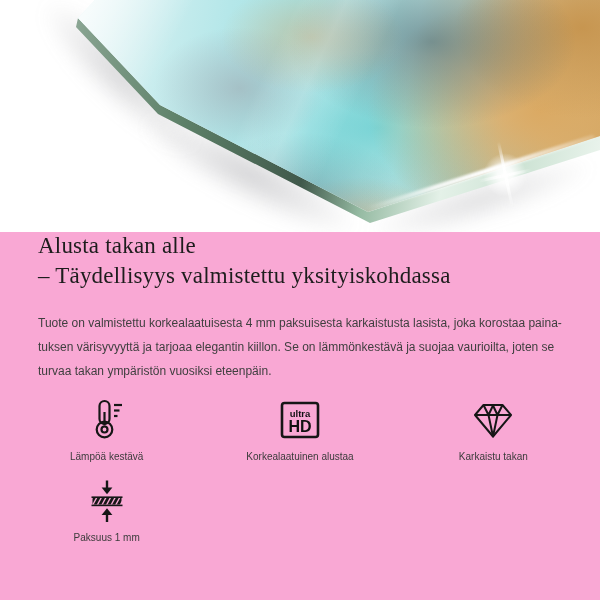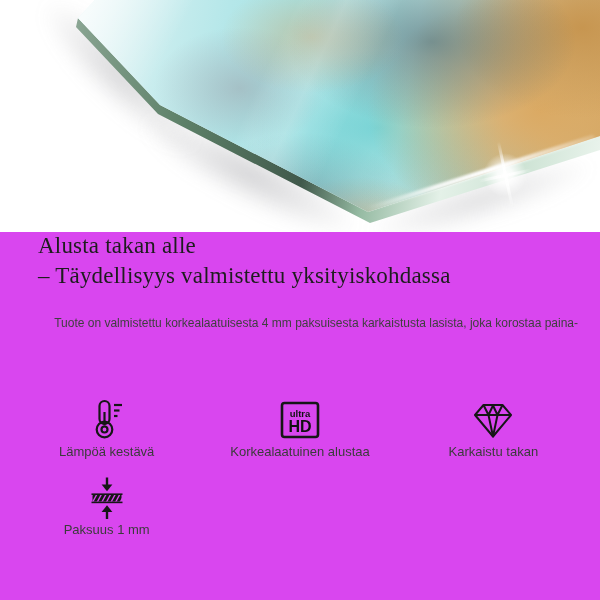--- a/index.html
+++ b/index.html
@@ -1,17 +1,17 @@
 <!DOCTYPE html>
 <html><head>
 <meta charset="utf-8">
 <style>
   html,body{margin:0;padding:0;background:#ffffff;}
   .canvas{
-    position:relative;width:600px;height:600px;background:#d946ef;overflow:hidden;
+    position:relative;width:600px;height:600px;background:#f9a8d4;overflow:hidden;
     font-family:"Liberation Sans","DejaVu Sans",sans-serif;
   }
 
   
   .hero{position:absolute;left:0;top:0;width:600px;height:232px;overflow:hidden;background:#ffffff;}
   .shadow{position:absolute;border-radius:50%;filter:blur(8px);}
   .shadow.s1{left:15px;top:48px;width:210px;height:56px;transform:rotate(44deg);
     background:radial-gradient(closest-side,rgba(120,120,126,.30),rgba(120,120,126,0));}
   .shadow.s2{left:130px;top:147px;width:240px;height:56px;transform:rotate(27deg);
     background:radial-gradient(closest-side,rgba(115,115,122,.32),rgba(115,115,122,0));}
@@ -53,28 +53,28 @@
     background:linear-gradient(90deg,rgba(255,255,255,0),#fff 45%,#fff 55%,rgba(255,255,255,0));}
 
   
   .title{position:absolute;left:38px;top:231px;margin:0;font-weight:400;
     font-family:"Liberation Serif","DejaVu Serif",serif;
     font-size:23px;line-height:30px;color:#1d1d1d;letter-spacing:.2px;}
   .title .t-line{display:block;white-space:nowrap;}
 
   .body-text{position:absolute;left:38px;top:311px;width:540px;
     font-size:12px;line-height:24px;color:#3f3f3f;}
-  .body-text .p-line{display:block;white-space:nowrap;text-align:right;}
+  .body-text .p-line{display:block;white-space:nowrap;}
 
   
   .features{position:absolute;left:10px;right:10px;top:396px;
     display:grid;grid-template-columns:repeat(3,1fr);row-gap:15px;}
   .feature{display:flex;flex-direction:column;align-items:center;}
   .ficon{width:48px;height:48px;display:block;}
-  .flabel{font-size:13px;color:#3b3b3b;white-space:nowrap;}
+  .flabel{margin-top:7px;font-size:10px;color:#3b3b3b;white-space:nowrap;}
   .ink{stroke:#161616;fill:none;stroke-width:2.2;}
   .ink-fill{fill:#161616;stroke:none;}
   .badge-text{font-family:"Liberation Sans","DejaVu Sans",sans-serif;font-weight:bold;fill:#111111;}
 </style>
 </head>
 <body>
 
 <div class="canvas">
 
   <div class="hero">
@@ -91,20 +91,22 @@
     </div>
   </div>
 
   <h1 class="title">
     <span class="t-line">Alusta takan alle</span>
     <span class="t-line">– Täydellisyys valmistettu yksityiskohdassa</span>
   </h1>
 
   <div class="body-text">
     <span class="p-line">Tuote on valmistettu korkealaatuisesta 4 mm paksuisesta karkaistusta lasista, joka korostaa paina-</span>
+    <span class="p-line">tuksen värisyvyyttä ja tarjoaa elegantin kiillon. Se on lämmönkestävä ja suojaa vaurioilta, joten se</span>
+    <span class="p-line">turvaa takan ympäristön vuosiksi eteenpäin.</span>
   </div>
 
   <div class="features">
 
     <div class="feature">
       <svg class="ficon" viewBox="0 0 48 48">
         <rect class="ink" x="16.5" y="5" width="10" height="23" rx="5"></rect>
         <circle class="ink" cx="21.5" cy="33.5" r="7.8"></circle>
         <line class="ink" x1="21.5" y1="16" x2="21.5" y2="29.5"></line>
         <circle class="ink" cx="21.5" cy="33.5" r="3"></circle>

